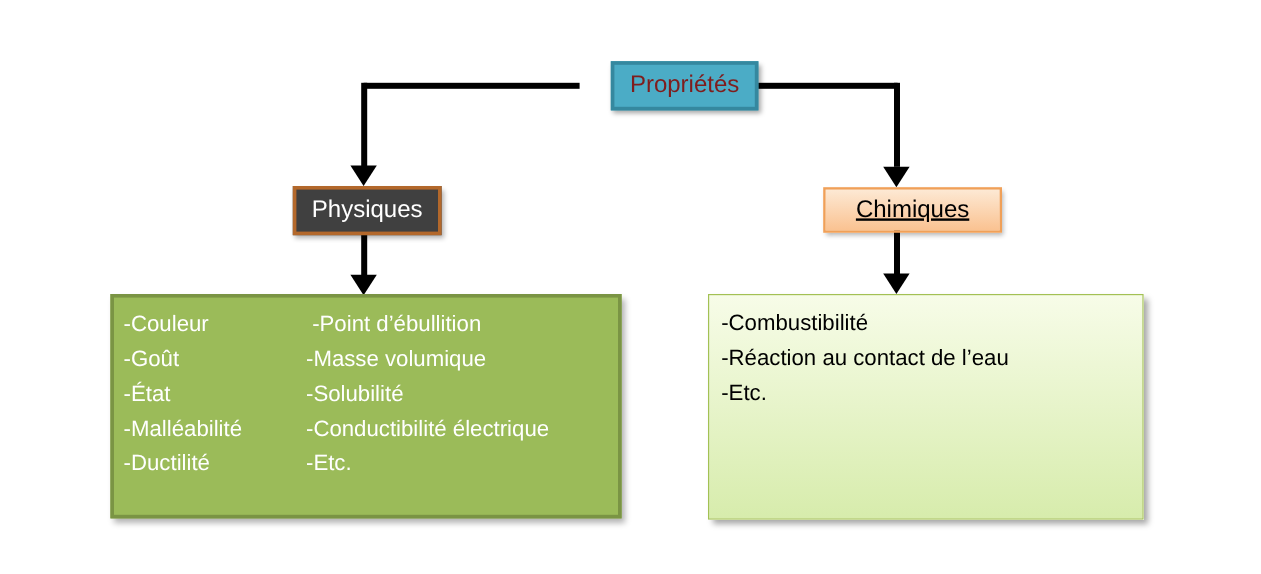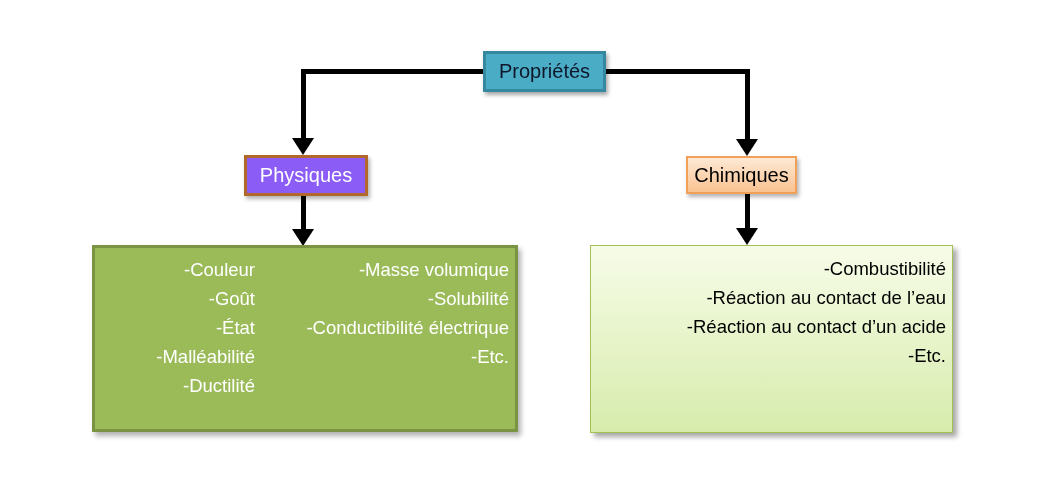--- a/index.html
+++ b/index.html
@@ -17,60 +17,60 @@
   }
   .node {
     position: absolute;
     box-sizing: border-box;
     display: flex;
     align-items: center;
     justify-content: center;
     font-size: 20px;
   }
   .root-node {
-    left: 483px; top: 51px; width: 123px; height: 41px;
+    left: 509px; top: 51px; width: 123px; height: 41px;
     background: #4BACC6;
     border: 3px solid #35889F;
-    color: #0f172a;
+    color: #7f1d1d;
     box-shadow: 2px 3px 4px rgba(0,0,0,0.35);
   }
   .physical-node {
     left: 244px; top: 155px; width: 124px; height: 41px;
-    background: #8b5cf6;
+    background: #404040;
     border: 3px solid #B3682B;
     color: #ffffff;
     box-shadow: 2px 3px 4px rgba(0,0,0,0.3);
   }
   .chemical-node {
-    left: 686px; top: 156px; width: 111px; height: 38px;
+    left: 686px; top: 156px; width: 149px; height: 38px;
     background: linear-gradient(#FDE9D4, #FAC291);
     border: 2px solid #F0A058;
     color: #000000;
     box-shadow: 2px 3px 4px rgba(0,0,0,0.3);
+    text-decoration: underline;
   }
   .list-box {
     position: absolute;
     box-sizing: border-box;
     font-size: 18.5px;
   }
   .physical-box {
     left: 92px; top: 245px; width: 426px; height: 187px;
     background: #9BBB59;
     border: 3px solid #7A9444;
     color: #ffffff;
     box-shadow: 3px 4px 5px rgba(0,0,0,0.3);
     display: flex;
     padding: 7px 6px 0 8px;
   }
   .physical-box .col1 { width: 152px; }
   .physical-box .col2 { flex: 1; }
   .list-line {
     line-height: 29px;
     white-space: pre;
-    text-align: right;
   }
   .chemical-box {
     left: 590px; top: 245px; width: 363px; height: 188px;
     background: linear-gradient(#F7FCE8, #D7ECAC);
     border: 1px solid #A3C154;
     color: #000000;
     box-shadow: 4px 4px 5px rgba(0,0,0,0.35);
     padding: 8px 6px 0 10px;
   }
   .connector {
@@ -130,27 +130,27 @@
 
   <div class="list-box physical-box">
     <div class="col1">
       <div class="list-line">-Couleur</div>
       <div class="list-line">-Goût</div>
       <div class="list-line">-État</div>
       <div class="list-line">-Malléabilité</div>
       <div class="list-line">-Ductilité</div>
     </div>
     <div class="col2">
+      <div class="list-line"> -Point d’ébullition</div>
       <div class="list-line">-Masse volumique</div>
       <div class="list-line">-Solubilité</div>
       <div class="list-line">-Conductibilité électrique</div>
       <div class="list-line">-Etc.</div>
     </div>
   </div>
 
   <div class="list-box chemical-box">
     <div class="list-line">-Combustibilité</div>
     <div class="list-line">-Réaction au contact de l’eau</div>
-    <div class="list-line">-Réaction au contact d’un acide</div>
     <div class="list-line">-Etc.</div>
   </div>
 
 </div>
 
 </body></html>

